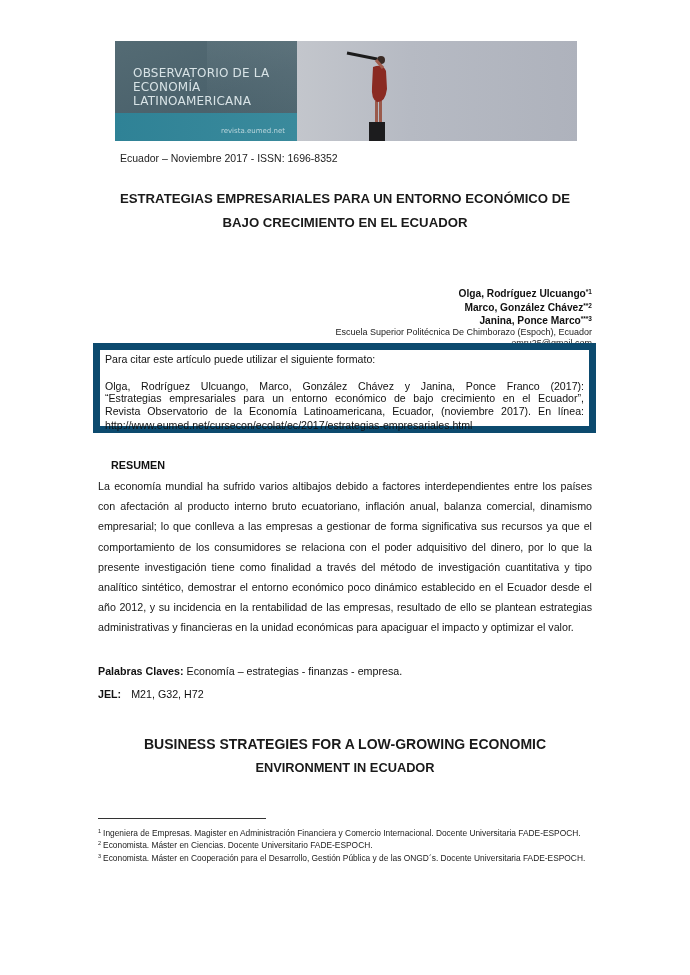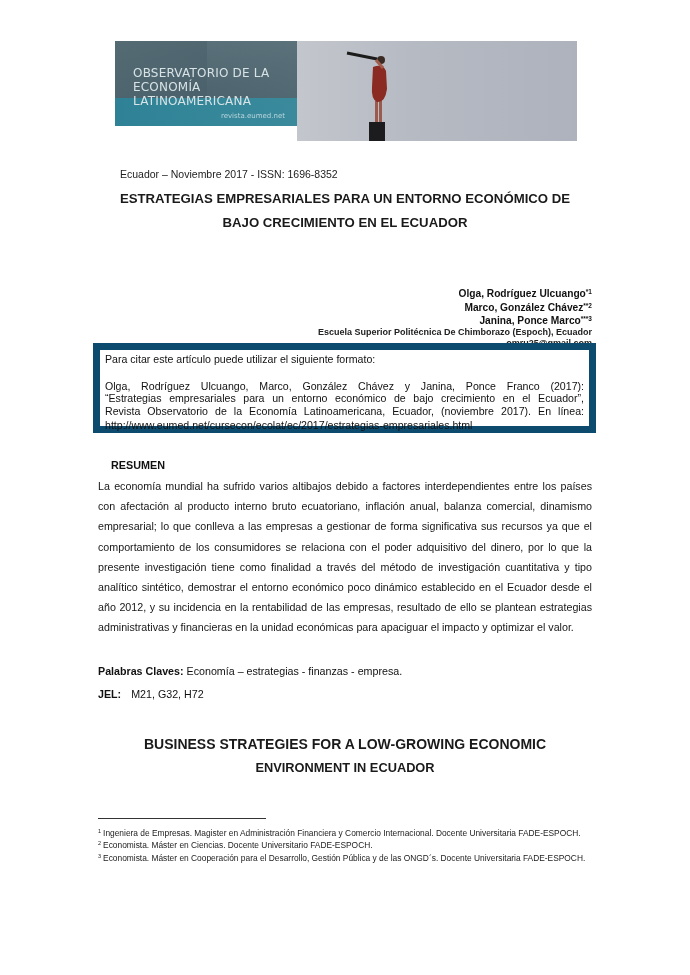--- a/index.html
+++ b/index.html
@@ -1,37 +1,37 @@
 <!DOCTYPE html>
 <html><head>
 <meta charset="utf-8">
 <style>
   html, body { margin: 0; padding: 0; background: #ffffff; }
   body { width: 690px; height: 975px; position: relative; overflow: hidden; font-family: "Liberation Sans", sans-serif; color: #111; }
 
   .banner { position: absolute; left: 115px; top: 41px; width: 465px; height: 100px; overflow: hidden; }
-  .banner-left { position: absolute; left: 0; top: 0; width: 182px; height: 85px; background: linear-gradient(160deg, #546b74 0%, #4b626c 55%, #4a626b 100%); }
+  .banner-left { position: absolute; left: 0; top: 0; width: 182px; height: 100px; background: linear-gradient(160deg, #546b74 0%, #4b626c 55%, #4a626b 100%); }
   .banner-left .stripe { position: absolute; left: 0; bottom: 0; width: 182px; height: 28px; background: linear-gradient(90deg, #2f8296 0%, #3a8a9c 100%); }
   .banner-left .shade { position: absolute; right: 0; top: 0; width: 90px; height: 72px; background: linear-gradient(200deg, rgba(120,140,148,0.35), rgba(0,0,0,0)); }
   .banner-title { position: absolute; left: 18px; top: 25px; color: #d8e3e6; font-family: "DejaVu Sans", sans-serif; font-size: 12px; line-height: 14px; letter-spacing: 0.2px; font-weight: normal; }
   .banner-title div { white-space: nowrap; }
   .banner-sub { position: absolute; right: 12px; bottom: 6px; color: #b9d5dc; font-size: 7px; font-family: "DejaVu Sans", sans-serif; }
   .banner-right { position: absolute; left: 182px; top: 0; width: 283px; height: 100px; background: linear-gradient(90deg, #c3c6cc 0%, #b6bac3 40%, #aeb2bc 100%); }
   .banner-right .edge { position: absolute; right: 0; top: 0; width: 3px; height: 100px; background: #ffffff; }
 
-  .header-line { position: absolute; left: 120px; top: 168px; font-size: 10.5px; color: #222; font-family: "Liberation Sans", sans-serif; }
+  .header-line { position: absolute; left: 120px; top: 152px; font-size: 10.5px; color: #222; font-family: "Liberation Sans", sans-serif; }
 
   .title { position: absolute; left: 90px; width: 510px; text-align: center; font-weight: bold; font-size: 13.2px; color: #1a1a1a; }
   .title-es-1 { top: 191px; }
   .title-es-2 { top: 215px; }
 
   .authors { position: absolute; right: 98px; top: 286px; text-align: right; font-size: 10.2px; line-height: 11.5px; }
   .authors .name { font-weight: bold; color: #111; }
   .authors sup { font-size: 6.5px; vertical-align: 3px; }
-  .authors .aff { font-size: 9px; color: #222; font-weight: bold; }
+  .authors .aff { font-size: 9px; color: #222; }
 
   .cite-box { position: absolute; left: 93px; top: 343px; width: 503px; height: 90px; border: 7px solid #0c4a6e; box-sizing: border-box; padding: 3px 5px 0 5px; font-size: 10.6px; line-height: 12.6px; color: #111; }
   .cite-box .intro { margin-bottom: 14px; }
   .cite-box .body { text-align: justify; text-align-last: justify; }
   .cite-box .url { margin-top: 2px; }
 
   .section-head { position: absolute; left: 98px; top: 459px; font-weight: bold; font-size: 10.8px; margin-left: 13px; }
   .abstract { position: absolute; left: 98px; top: 476px; width: 494px; font-size: 10.7px; line-height: 20.2px; text-align: justify; color: #161616; }
   .kw { position: absolute; left: 98px; top: 665px; font-size: 10.7px; }
   .kw b, .jel b { font-weight: bold; }

